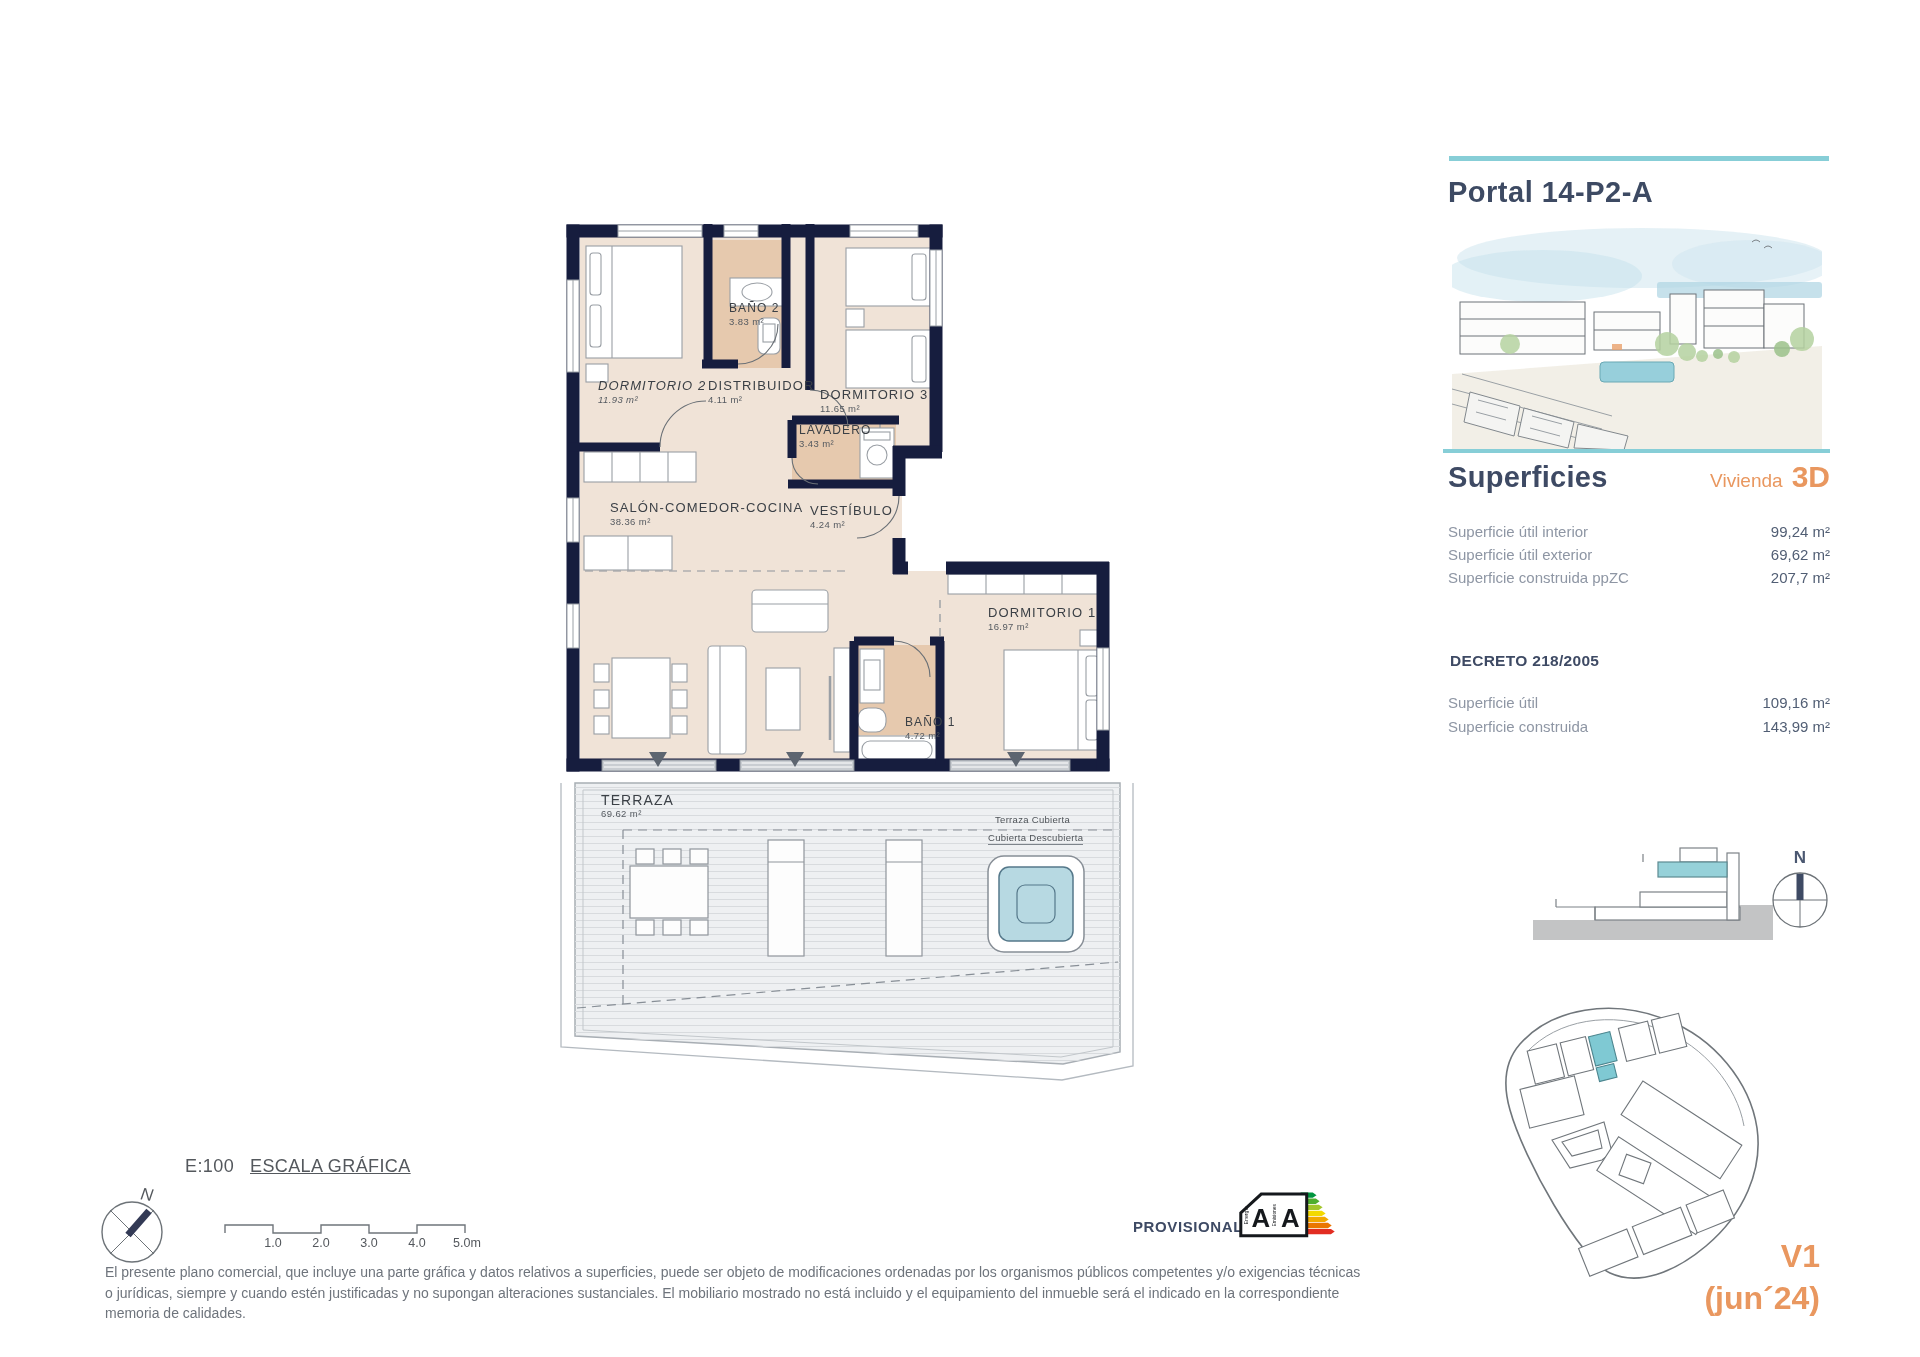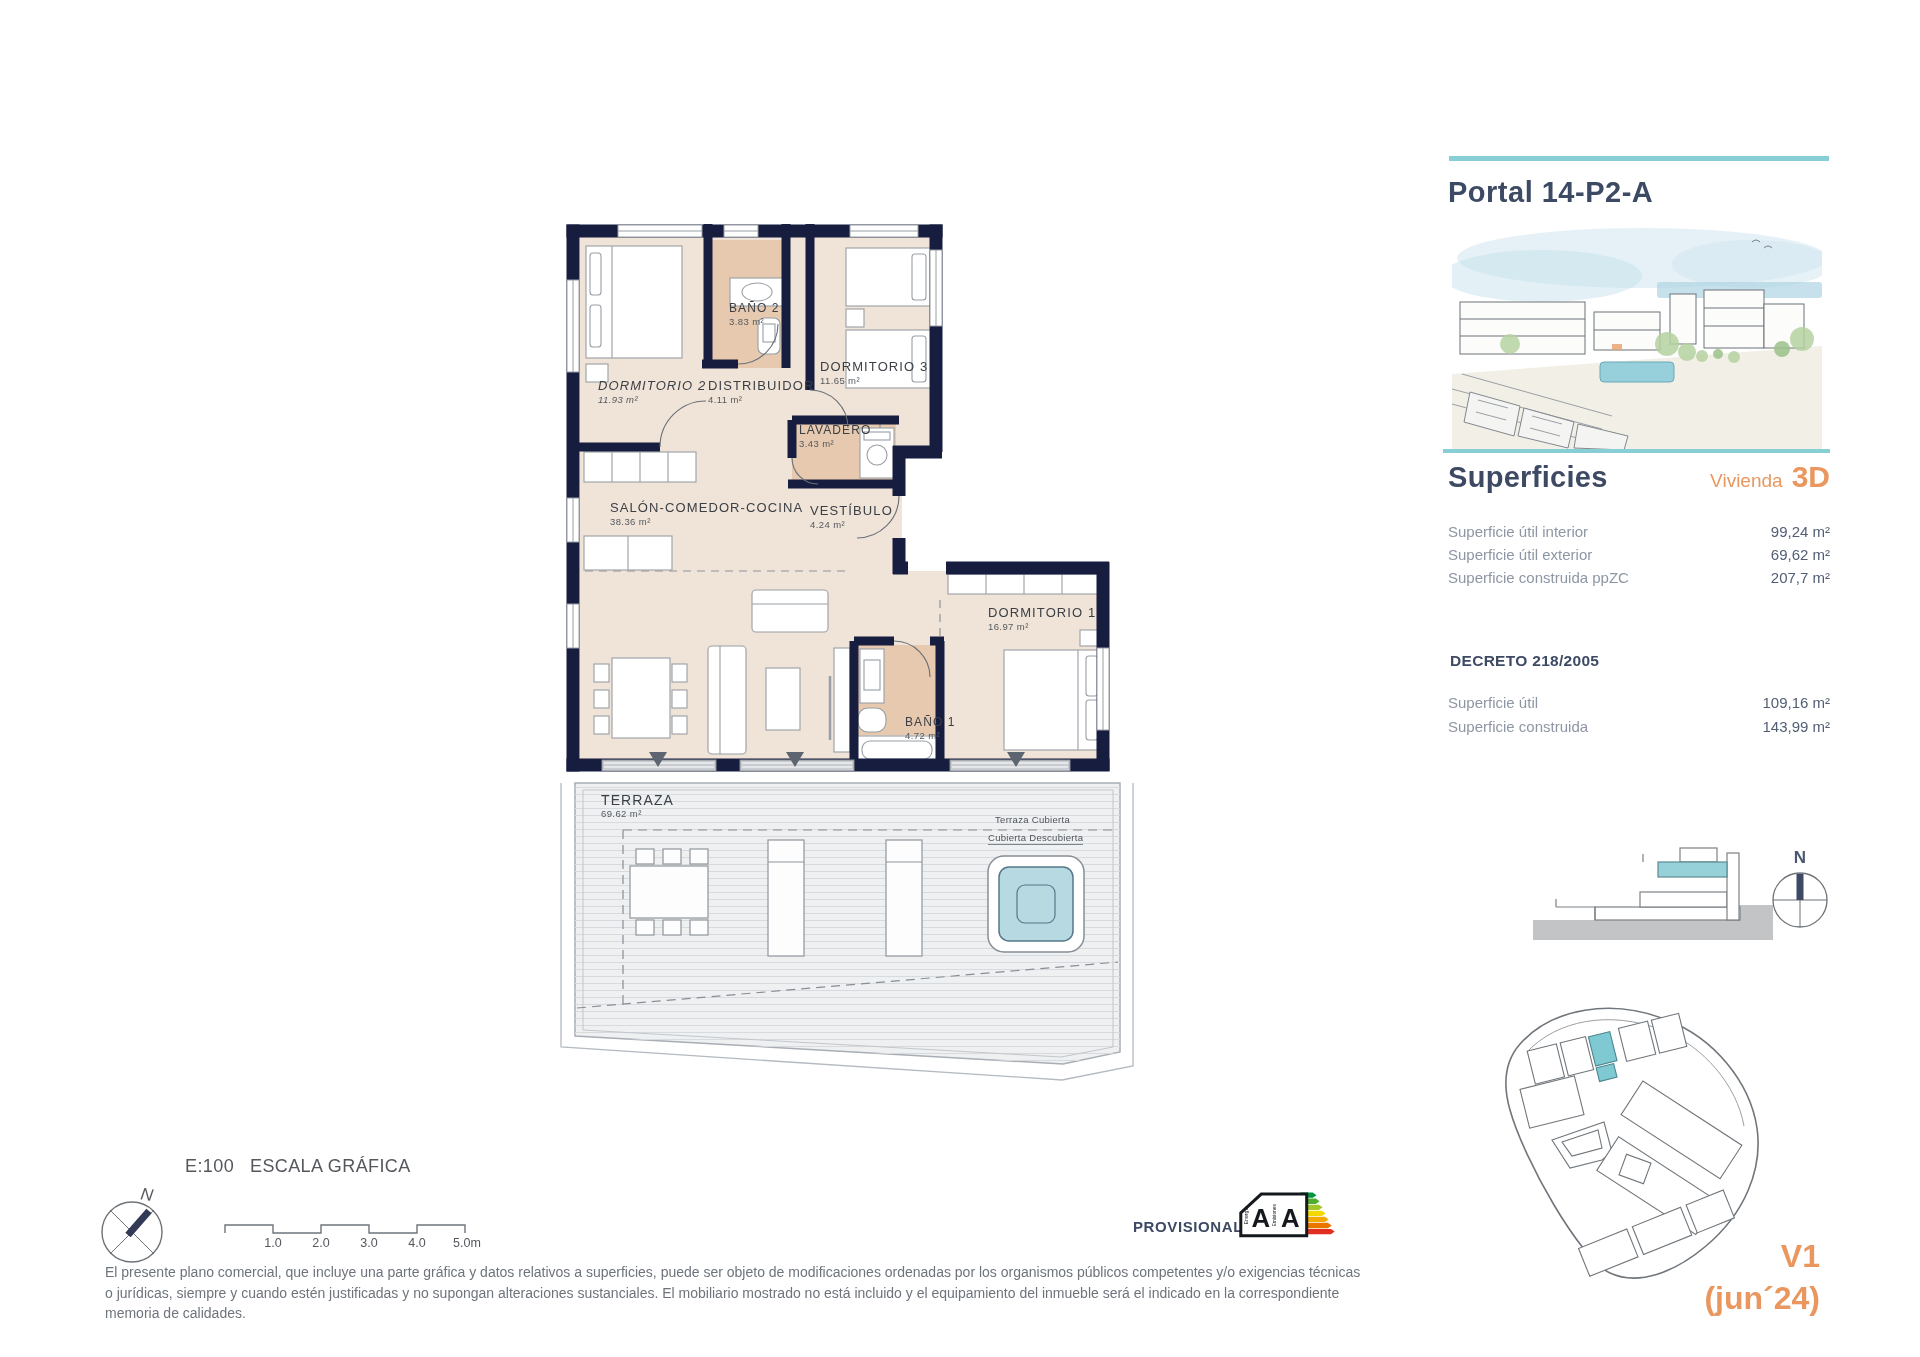--- a/index.html
+++ b/index.html
@@ -231,21 +231,21 @@
       <div class="area">11.93 m²</div>
   </div>
   <div class="rlabel small" style="left:717px;top:302px;margin-left:12px;">
     <div>BAÑO 2</div>
       <div class="area">3.83 m²</div>
   </div>
   <div class="rlabel" style="left:708px;top:379px;">
     <div>DISTRIBUIDOR</div>
       <div class="area">4.11 m²</div>
   </div>
-  <div class="rlabel" style="left:820px;top:360px;">
+  <div class="rlabel" style="left:820px;top:388px;">
     <div>DORMITORIO 3</div>
       <div class="area">11.65 m²</div>
   </div>
   <div class="rlabel small" style="left:799px;top:424px;">
     <div>LAVADERO</div>
       <div class="area">3.43 m²</div>
   </div>
   <div class="rlabel" style="left:610px;top:501px;">
     <div>SALÓN-COMEDOR-COCINA</div>
       <div class="area">38.36 m²</div>
@@ -406,21 +406,21 @@
 
   <svg class="abs" style="left:86px;top:1182px;" width="100" height="95" viewBox="0 0 100 95">
     <text x="60" y="18" font-size="17" fill="#55595e" font-style="italic" text-anchor="middle" transform="rotate(8 60 18)">N</text>
     <circle cx="46" cy="50" r="30" stroke="#6d7378" stroke-width="1.4" fill="none"></circle>
     <line x1="24" y1="28" x2="68" y2="72" stroke="#6d7378" stroke-width="1"></line>
     <line x1="68" y1="28" x2="24" y2="72" stroke="#6d7378" stroke-width="1"></line>
     <line x1="63" y1="29" x2="42" y2="53" stroke="#333a55" stroke-width="7"></line>
   </svg>
 
   <span id="scale-caption" style="left:185px;">E:100</span>
-  <span id="scale-caption" style="left:250px;">ESCALA GRÁFICA</span>
+  <span id="scale-caption" style="left:250px;text-decoration:underline;">ESCALA GRÁFICA</span>
 
   <svg class="abs" style="left:222px;top:1206px;" width="265" height="45" viewBox="0 0 265 45">
     <path d="M3,27 V19 H51 V27 H99 V19 H147 V27 H195 V19 H243 V27" fill="none" stroke="#6f757b" stroke-width="1.4"></path>
     <g font-size="12.5" fill="#54585d" text-anchor="middle">
       <text x="51" y="41">1.0</text>
       <text x="99" y="41">2.0</text>
       <text x="147" y="41">3.0</text>
       <text x="195" y="41">4.0</text>
       <text x="245" y="41">5.0m</text>
     </g>

